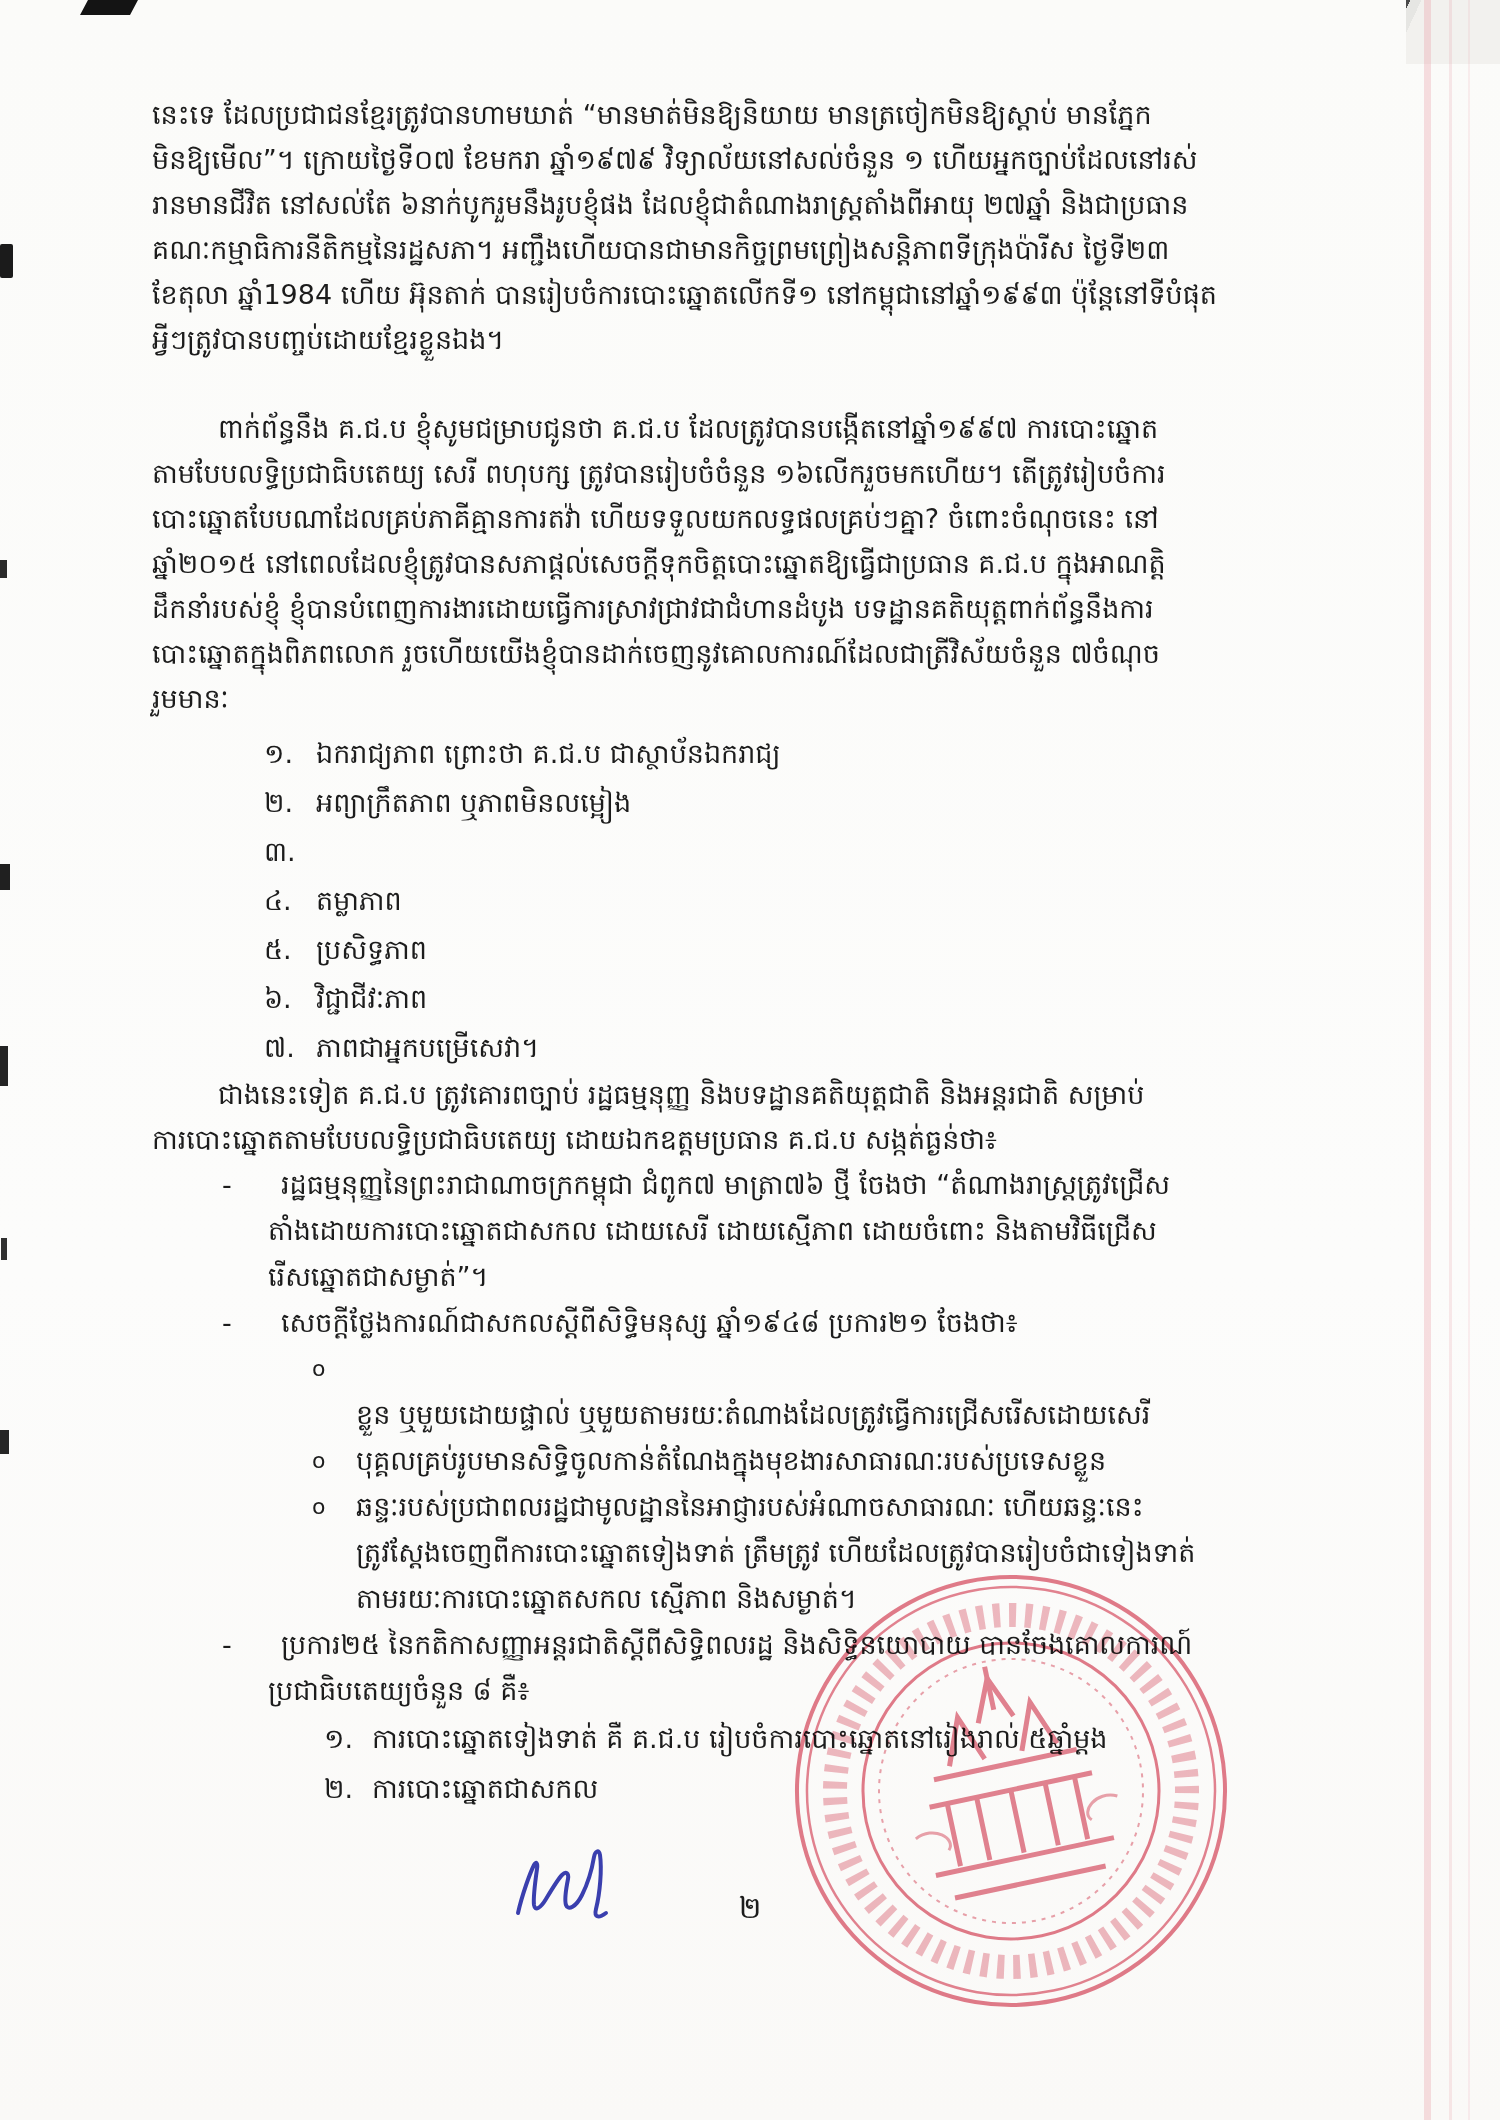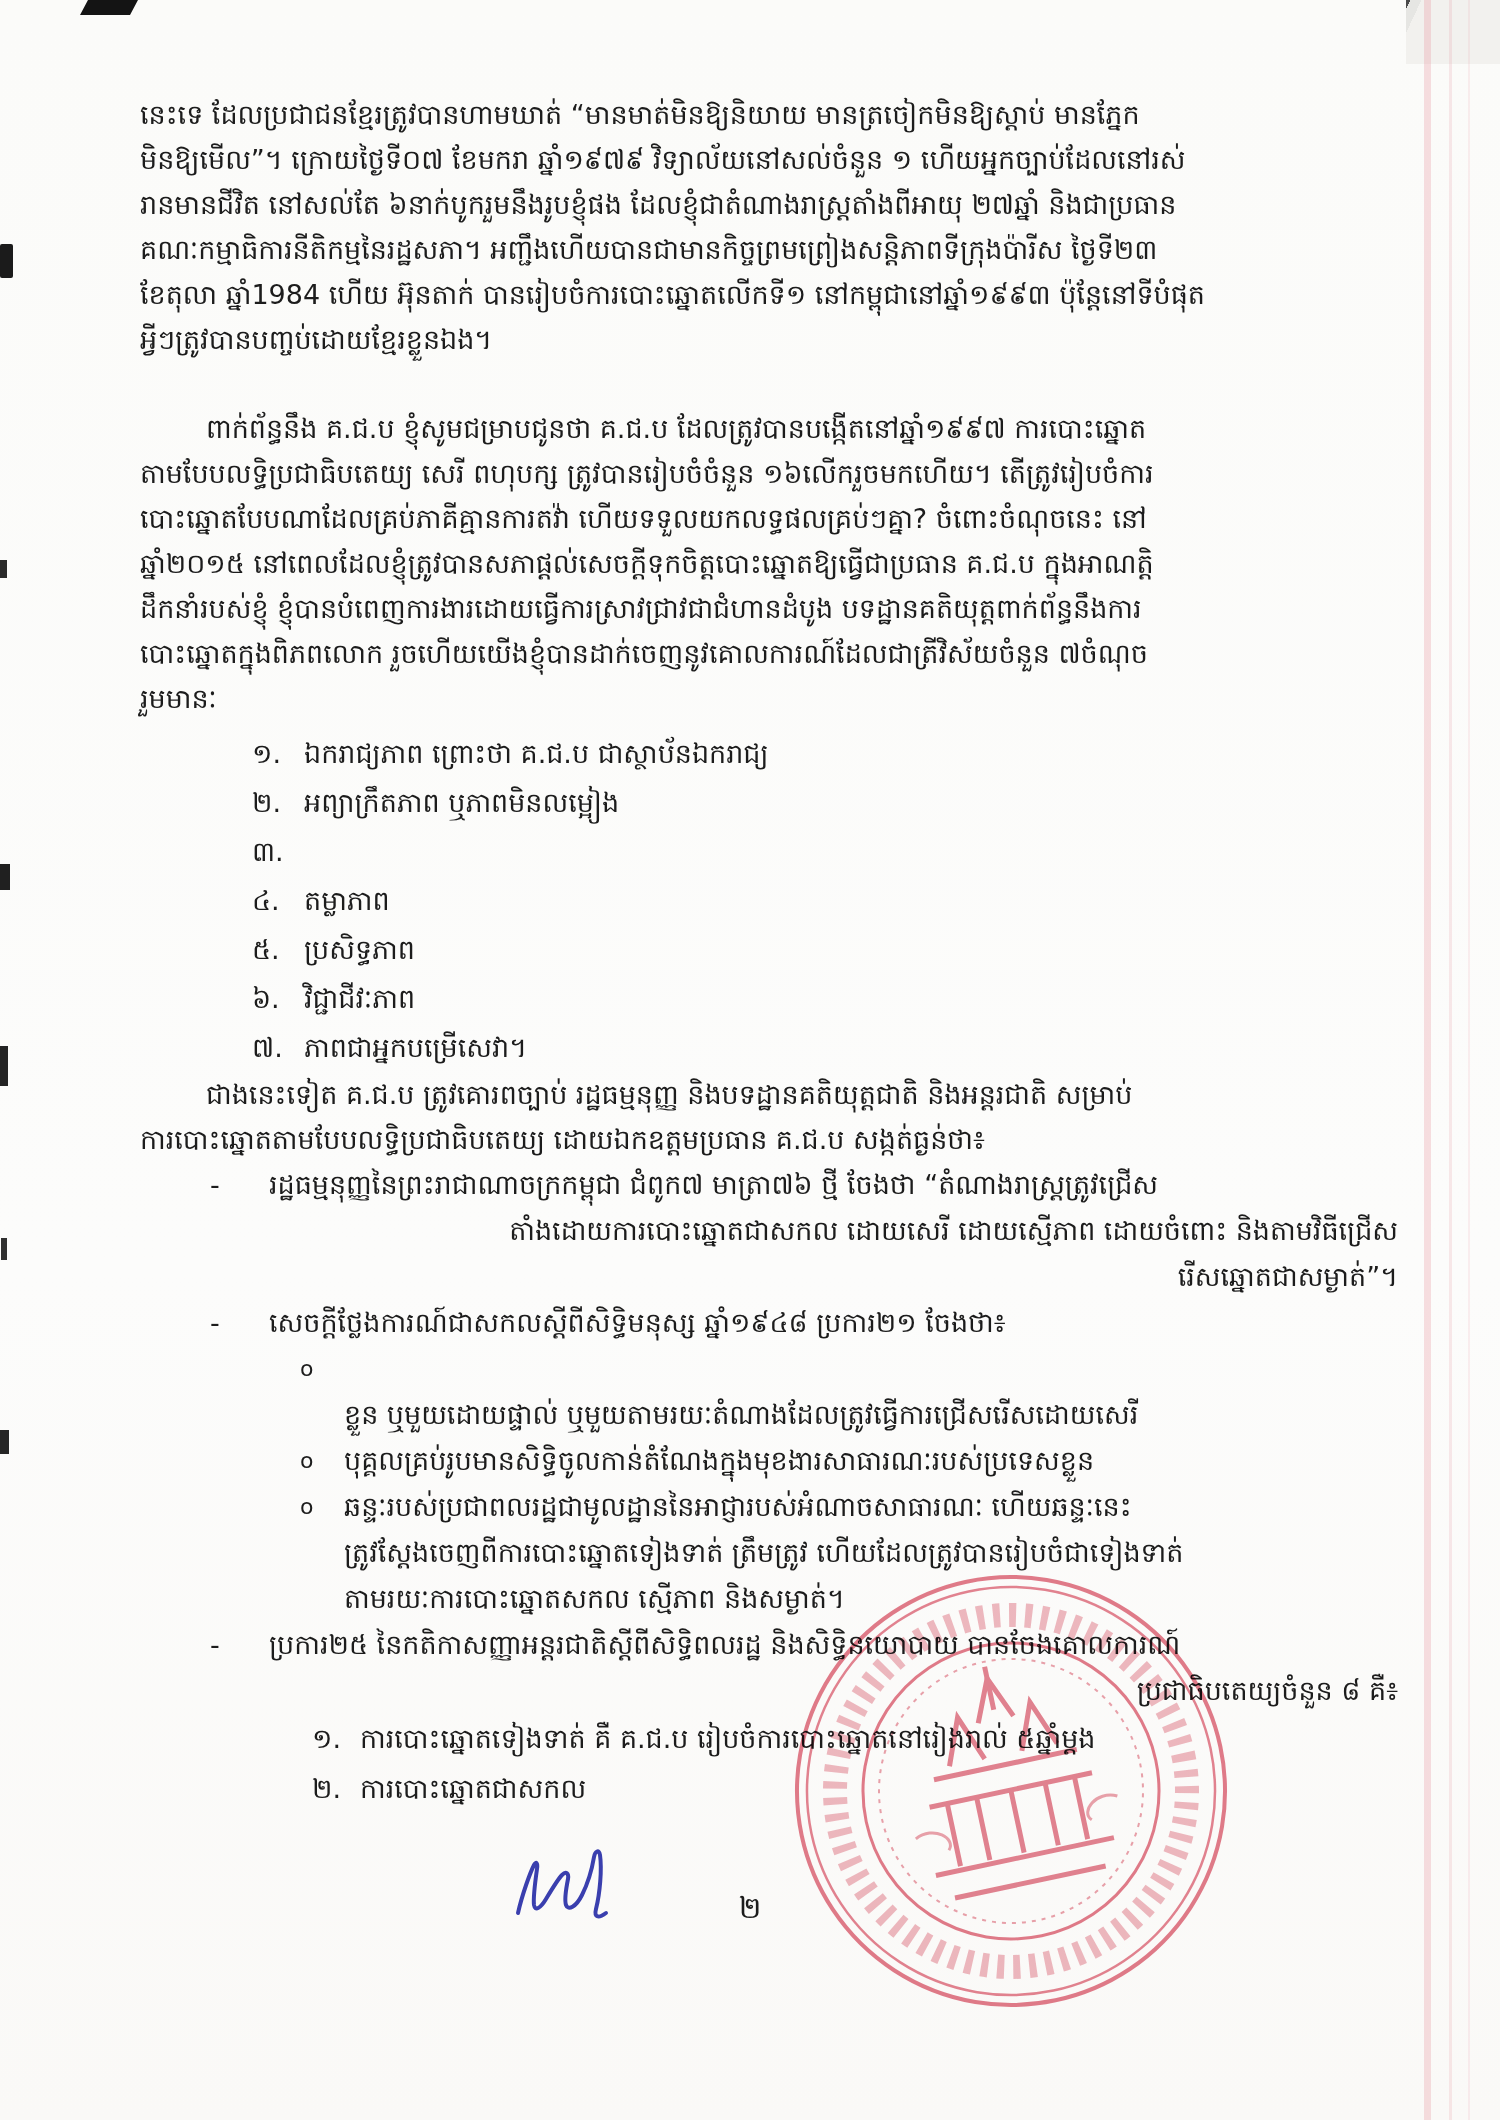--- a/index.html
+++ b/index.html
@@ -6,37 +6,37 @@
   .page{
     position:relative;
     width:1500px;height:2120px;
     margin:0 auto;
     background:linear-gradient(180deg,#fbfbf9 0%,#fcfcfb 60%,#faf9f7 100%);
     overflow:hidden;
     font-family:"DejaVu Sans","Liberation Sans",sans-serif;
     color:#1c1c1c;
   }
   .textcol{
-    position:absolute;left:140px;top:92px;width:1258px;
+    position:absolute;left:152px;top:92px;width:1258px;
     font-size:27px;line-height:45px;
   }
   .line{white-space:nowrap;}
   .para{margin:0;}
   .para.p2{margin-top:44px;}
   .firstline-indent{padding-left:66px;}
 
   .num-list{margin-top:8px;}
   .num-item{display:flex;line-height:49px;padding-left:112px;}
   .num-item .num{width:52px;flex:0 0 52px;}
   .num-item .txt{flex:1;white-space:nowrap;}
 
   .dash-item{display:flex;line-height:46px;padding-left:70px;}
   .dash-item .marker{width:46px;flex:0 0 46px;}
   .dash-item .dtxt{flex:1;margin-left:13px;}
-  .dash-wrap{padding-left:116px;line-height:46px;white-space:nowrap;text-align:right;}
+  .dash-wrap{padding-left:116px;line-height:46px;white-space:nowrap;}
 
   .sub-bullet{display:flex;line-height:46px;padding-left:160px;}
   .sub-bullet .marker{width:44px;flex:0 0 44px;font-size:22px;}
   .sub-wrap{padding-left:204px;line-height:46px;white-space:nowrap;}
 
   .sub-num{display:flex;line-height:50px;padding-left:172px;}
   .sub-num .num{width:48px;flex:0 0 48px;}
 
   .page-number{
     position:absolute;left:0;right:0;top:1889px;text-align:center;

